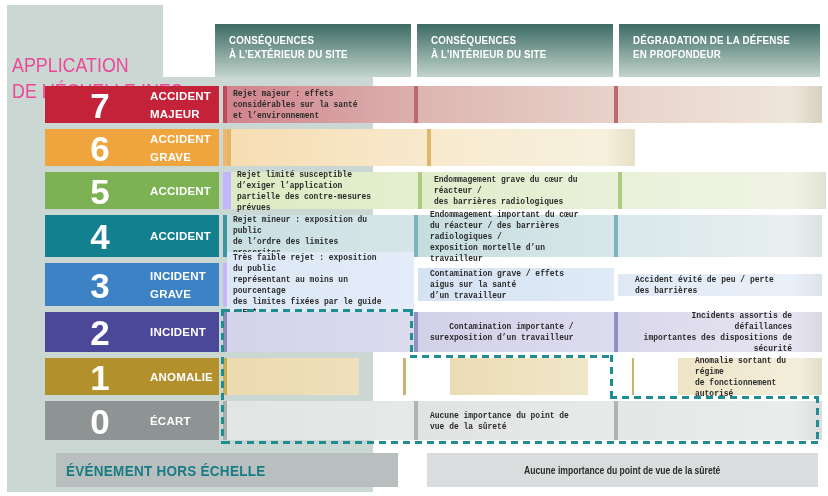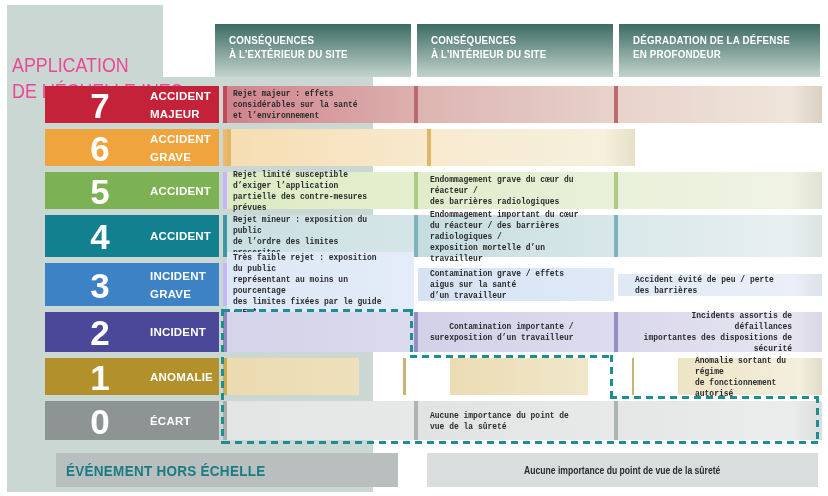--- a/index.html
+++ b/index.html
@@ -29,21 +29,21 @@
   .ct{display:inline-block;transform:scaleX(.84);transform-origin:0 50%;
       font-weight:bold;font-size:9.5px;line-height:11px;color:#2b2b2b;white-space:pre-line;}
   .c1 .ct{margin-left:6px;} .c2 .ct{margin-left:12px;} .c3 .ct{margin-left:17px;}
   
   .b7{border-left:4px solid #c14a58;}
   .b7 .c1{background:linear-gradient(90deg,#d0838c,#dcb0ae);} .b7 .c2{background:linear-gradient(90deg,#ddb4b1,#e7d2ca);}
   .b7 .c3{background:linear-gradient(90deg,#e8d3cb,#efe5da 85%,#d9d0c3);} .b7 .dv{background:#bb6a72;}
   .b6{border-left:4px solid #eeb871;}
   .b6 .c1{background:linear-gradient(90deg,#f4cf97,#f6dcae);} .b6 .c2{background:linear-gradient(90deg,#f6ddb2,#f8e9cd);}
   .b6 .c3{background:linear-gradient(90deg,#f8eacf,#f6f0dd 85%,#e6e0c8);} .b6 .dv{background:#e0b766;}
-  .b5{border-left:4px solid #c4b5fd;}
+  .b5{border-left:8px solid #c4b5fd;}
   .b5 .c1{background:linear-gradient(90deg,#dcebc3,#e4efcf);} .b5 .c2{background:linear-gradient(90deg,#e0ecca,#e9f1d9);}
   .b5 .c3{background:linear-gradient(90deg,#eaf1da,#f0f3e4 85%,#dfe3d4);} .b5 .dv{background:#aecb84;}
   .b4{border-left:4px solid #3e96a4;}
   .b4 .c1{background:linear-gradient(90deg,#c8dfe2,#d6e6e8);} .b4 .c2{background:linear-gradient(90deg,#c6dde0,#d8e7e9);}
   .b4 .c3{background:linear-gradient(90deg,#d9e8ea,#e8eff0 85%,#dbe2e1);} .b4 .dv{background:#7fb3bb;}
   .b3{border-left:4px solid #c4b5fd;align-items:center;}
   .b3 .c1{background:linear-gradient(90deg,#dde8f6,#e3ecf8);} .b3 .c2{background:linear-gradient(90deg,#d5e2f3,#e0eaf7);}
   .b3 .c3{background:linear-gradient(90deg,#dfe9f6,#eaf0f9 85%,#dde2ea);} .b3 .dv{background:#9bbce2;}
   .b2{border-left:4px solid #8d89bd;text-align:right;}
   .b2 .c1{background:linear-gradient(90deg,#d5d3e9,#dcdaed);} .b2 .c2{background:linear-gradient(90deg,#d3d1e8,#dddbee);}

